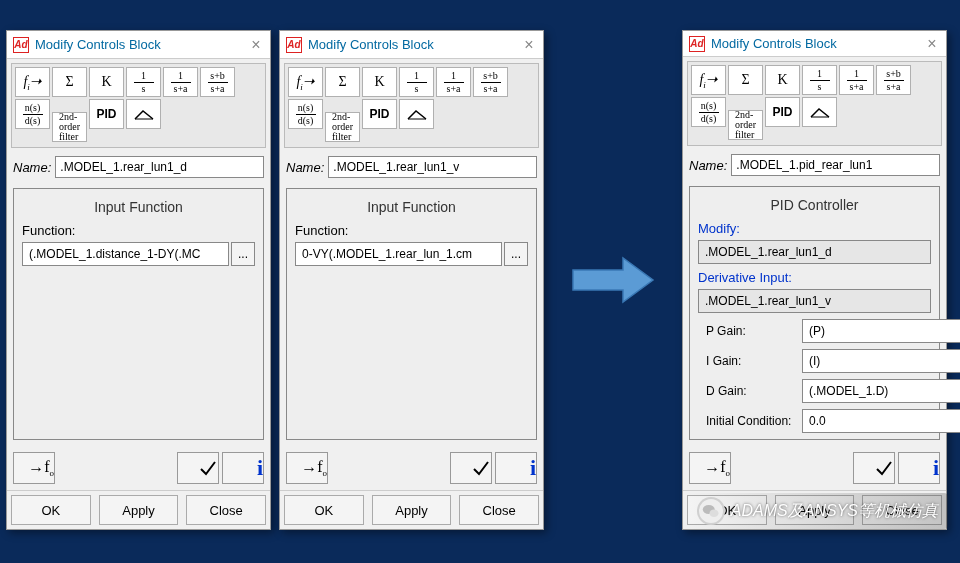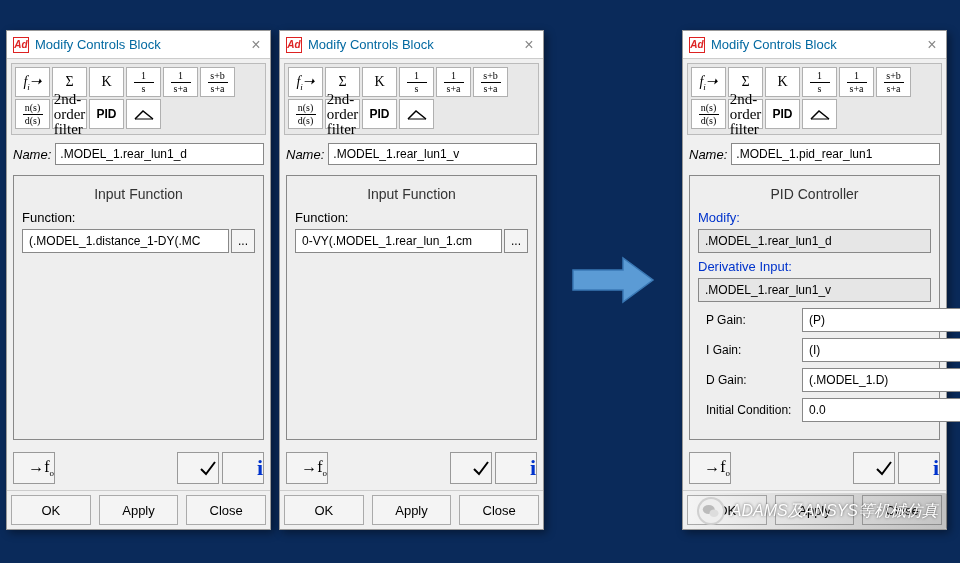--- a/index.html
+++ b/index.html
@@ -52,21 +52,21 @@
 .tb-btn {
   width: 35px; height: 30px;
   background: #ffffff;
   border: 1px solid #b0b0b0;
   display:flex; align-items:center; justify-content:center;
   font-family: "Times New Roman", serif;
   font-size: 14px;
   cursor:pointer;
   position:relative;
 }
-.tb-btn.small-text { font-size: 15px; line-height:1;}
+.tb-btn.small-text { font-size: 10px; line-height:1;margin-top:13px;}
 .frac { display:flex; flex-direction:column; align-items:center; font-size:10px; line-height:1;}
 .frac hr { width: 20px; border:none; border-top:1px solid #000; margin:1px 0;}
 .sub{font-size:9px;vertical-align:sub;}
 .name-row {
   display:flex; align-items:center; padding: 4px 6px; gap:4px;
 }
 .name-row label { font-size:13px;font-style:italic;}
 .name-input {
   flex:1; height:22px; border:1px solid #888; padding:0 4px; font-size:12px;
   background:#fff;

